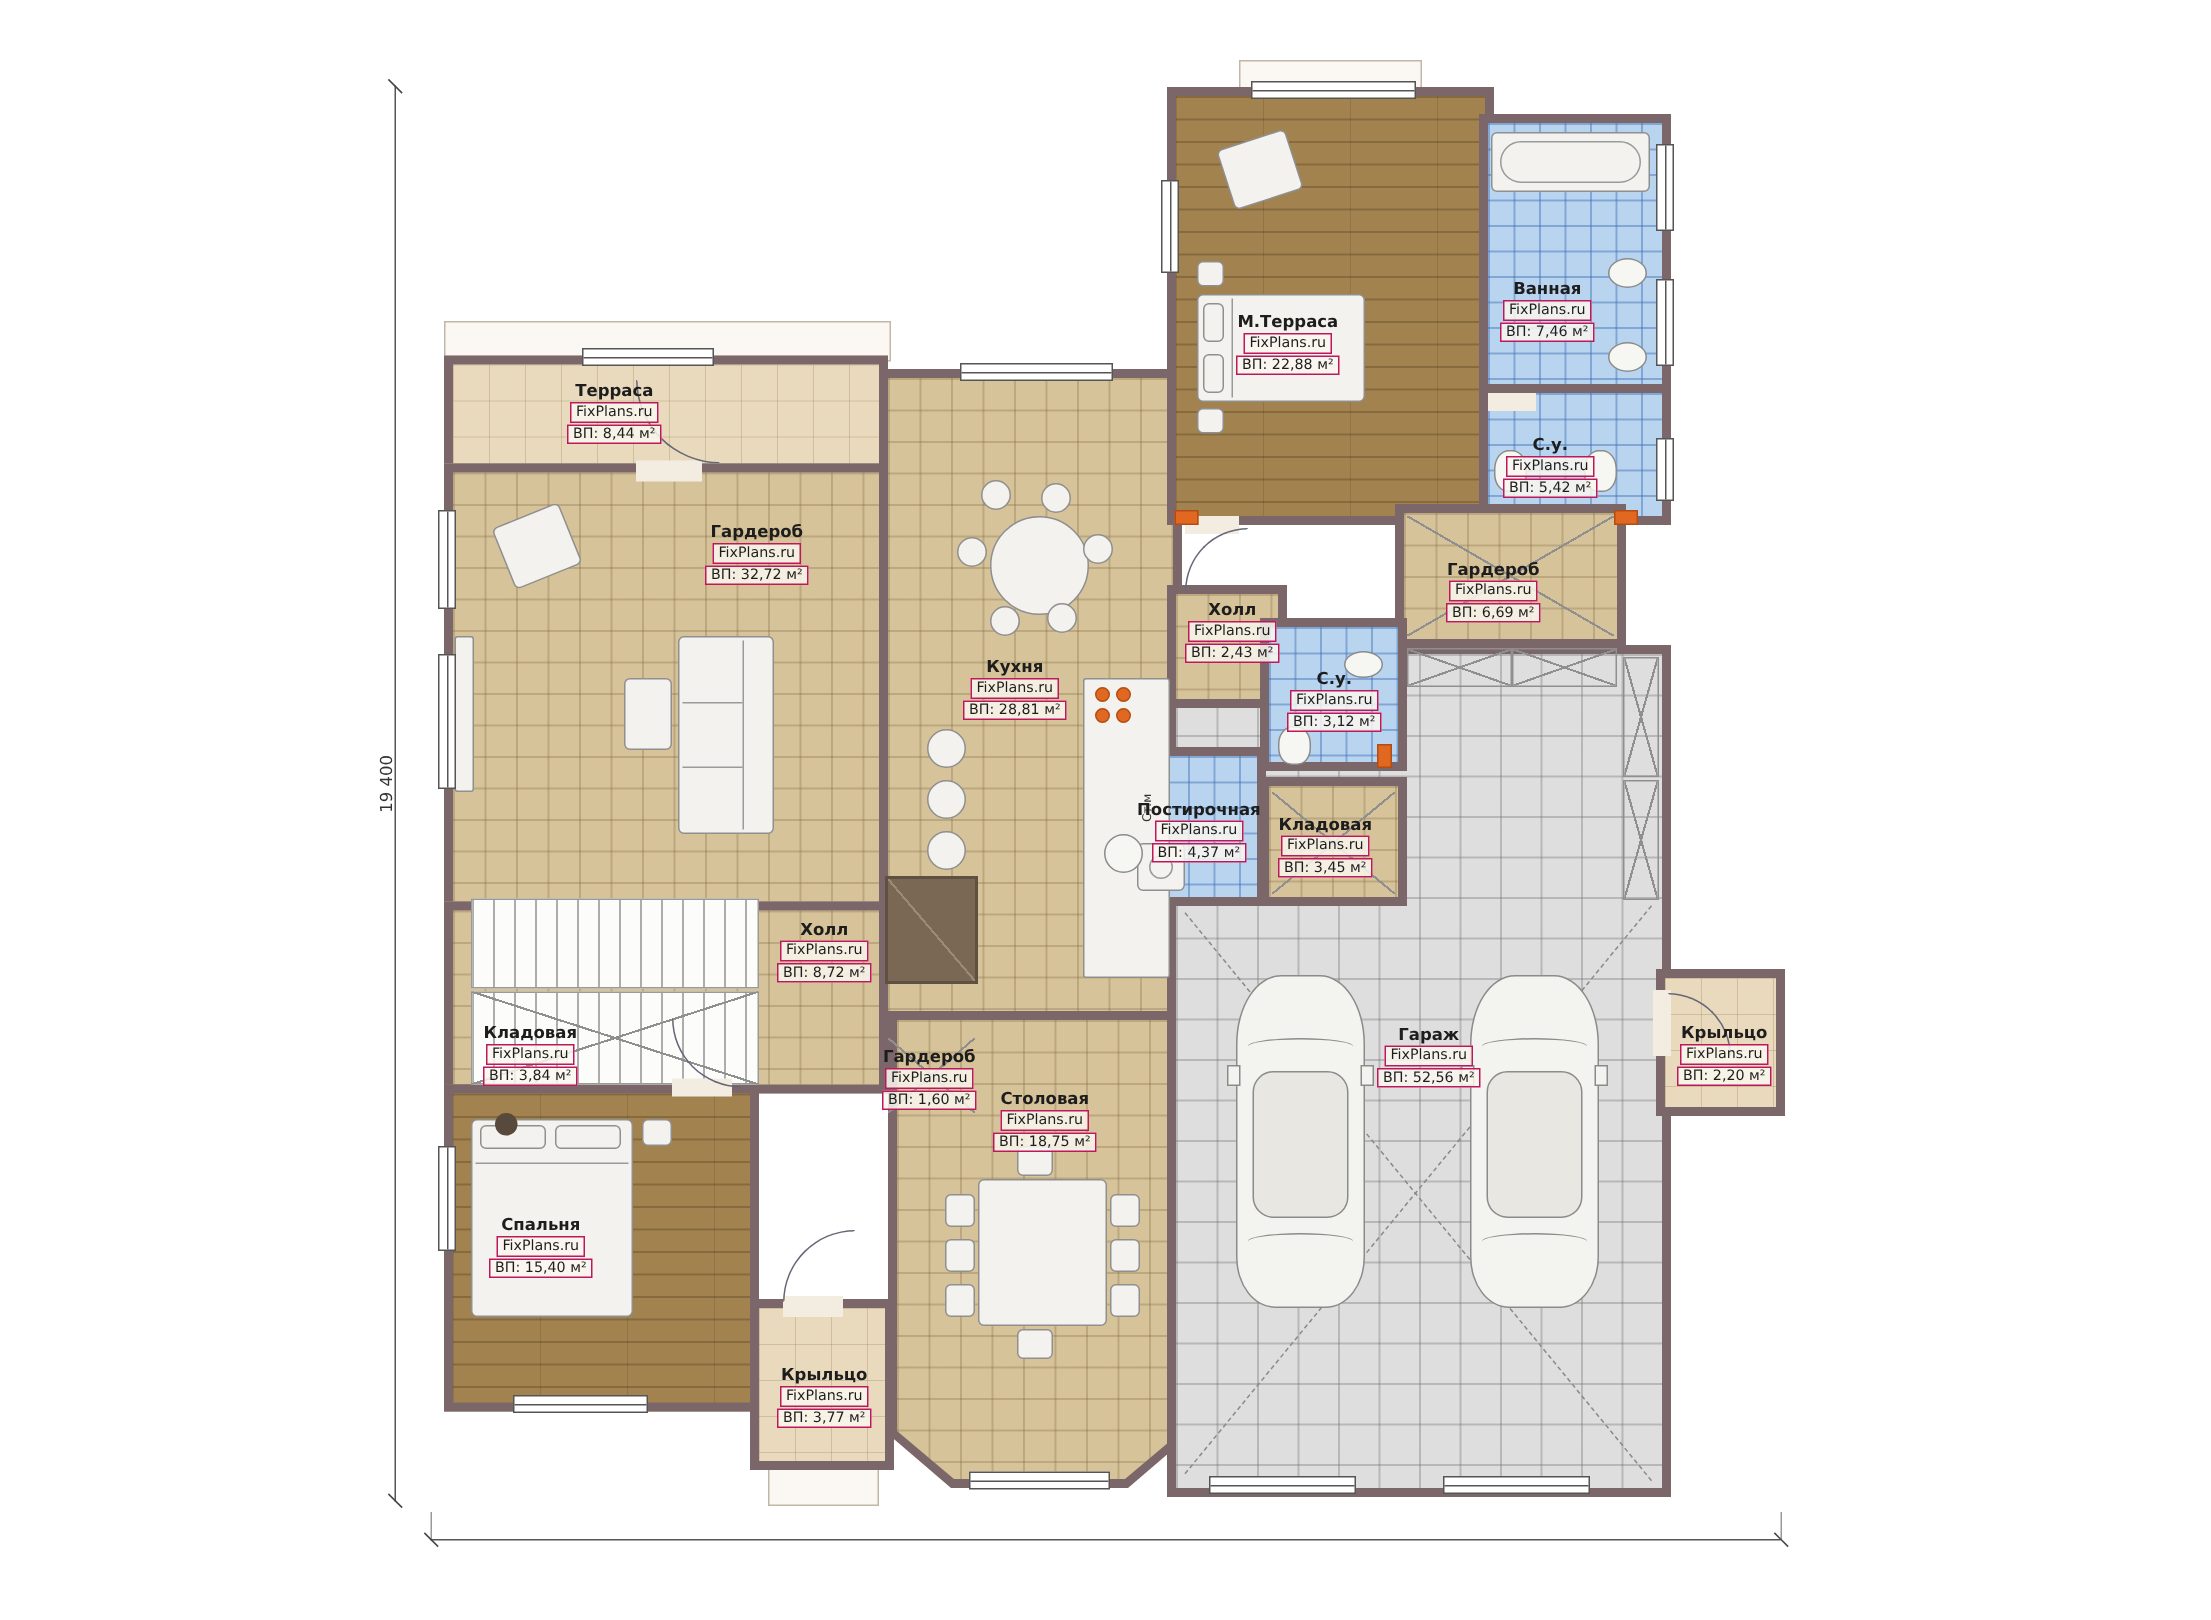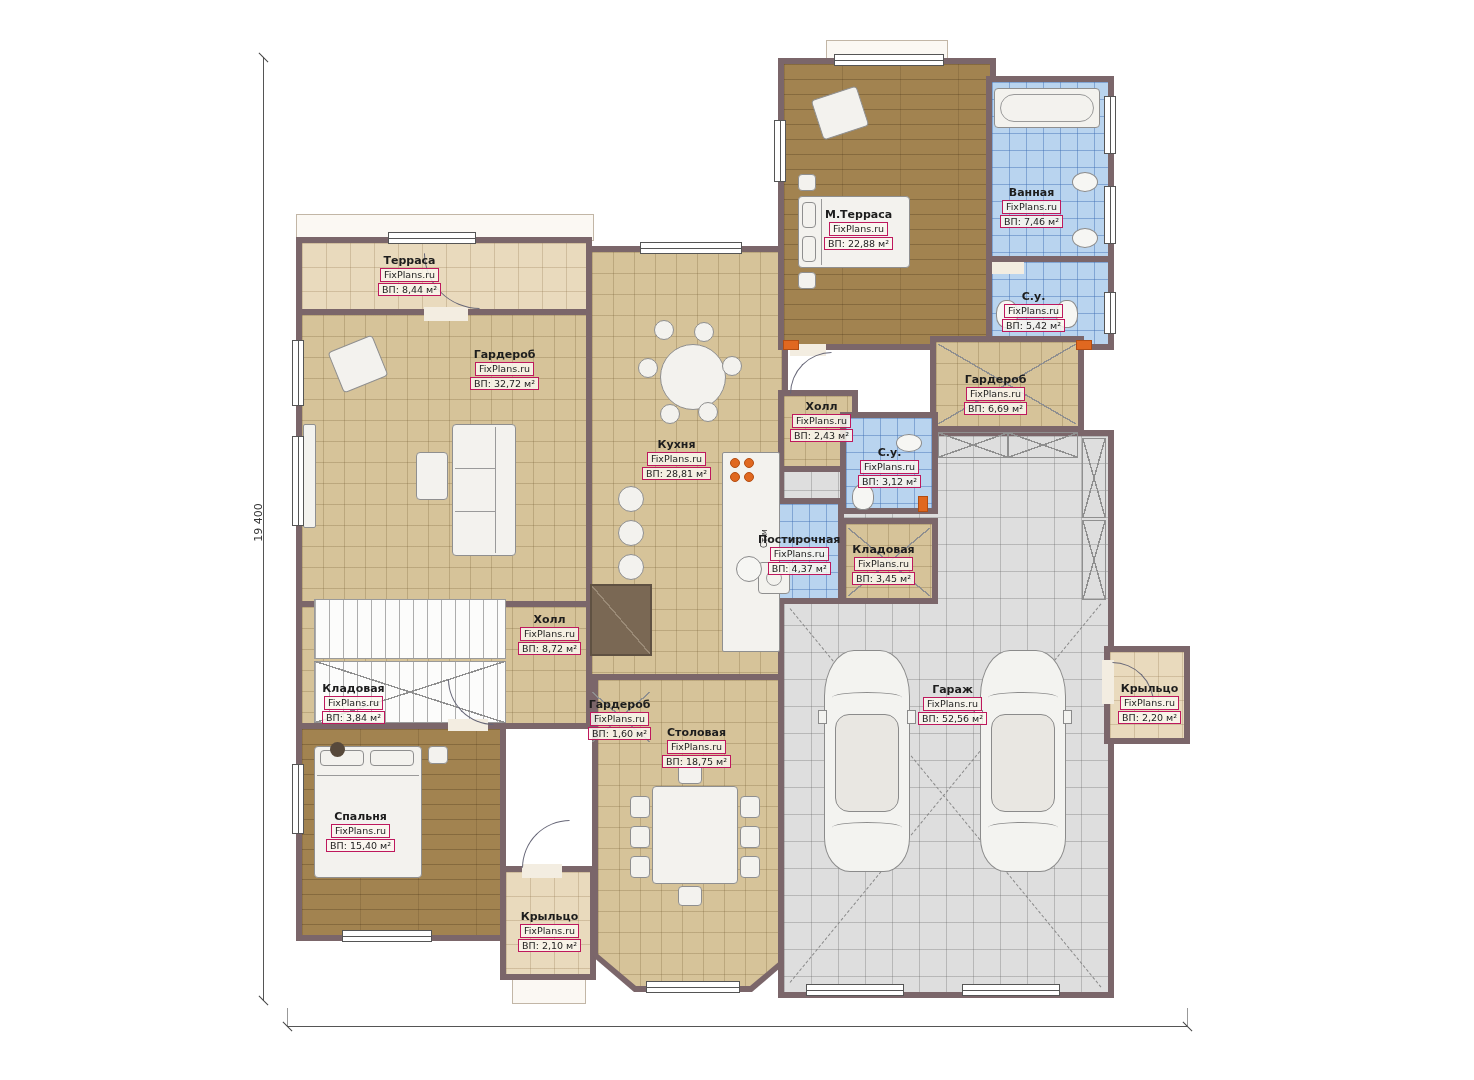--- a/index.html
+++ b/index.html
@@ -298,21 +298,21 @@
     <span class="rbox">ВП: 52,56 м²</span>
   </div>
   <div class="rlabel" style="left:326px;top:810px;">
     <div class="rname">Спальня</div>
     <span class="rbox">FixPlans.ru</span>
     <span class="rbox">ВП: 15,40 м²</span>
   </div>
   <div class="rlabel" style="left:518px;top:910px;">
     <div class="rname">Крыльцо</div>
     <span class="rbox">FixPlans.ru</span>
-    <span class="rbox">ВП: 2,10 м²</span>
+    <span class="rbox">ВП: 3,77 м²</span>
   </div>
   <div class="rlabel" style="left:1118px;top:682px;">
     <div class="rname">Крыльцо</div>
     <span class="rbox">FixPlans.ru</span>
     <span class="rbox">ВП: 2,20 м²</span>
   </div>
 
   <div class="dim" style="left:263px;top:57px;width:1px;height:944px;"></div>
   <div class="tick" style="left:257px;top:57px;"></div>
   <div class="tick" style="left:257px;top:1000px;"></div>

